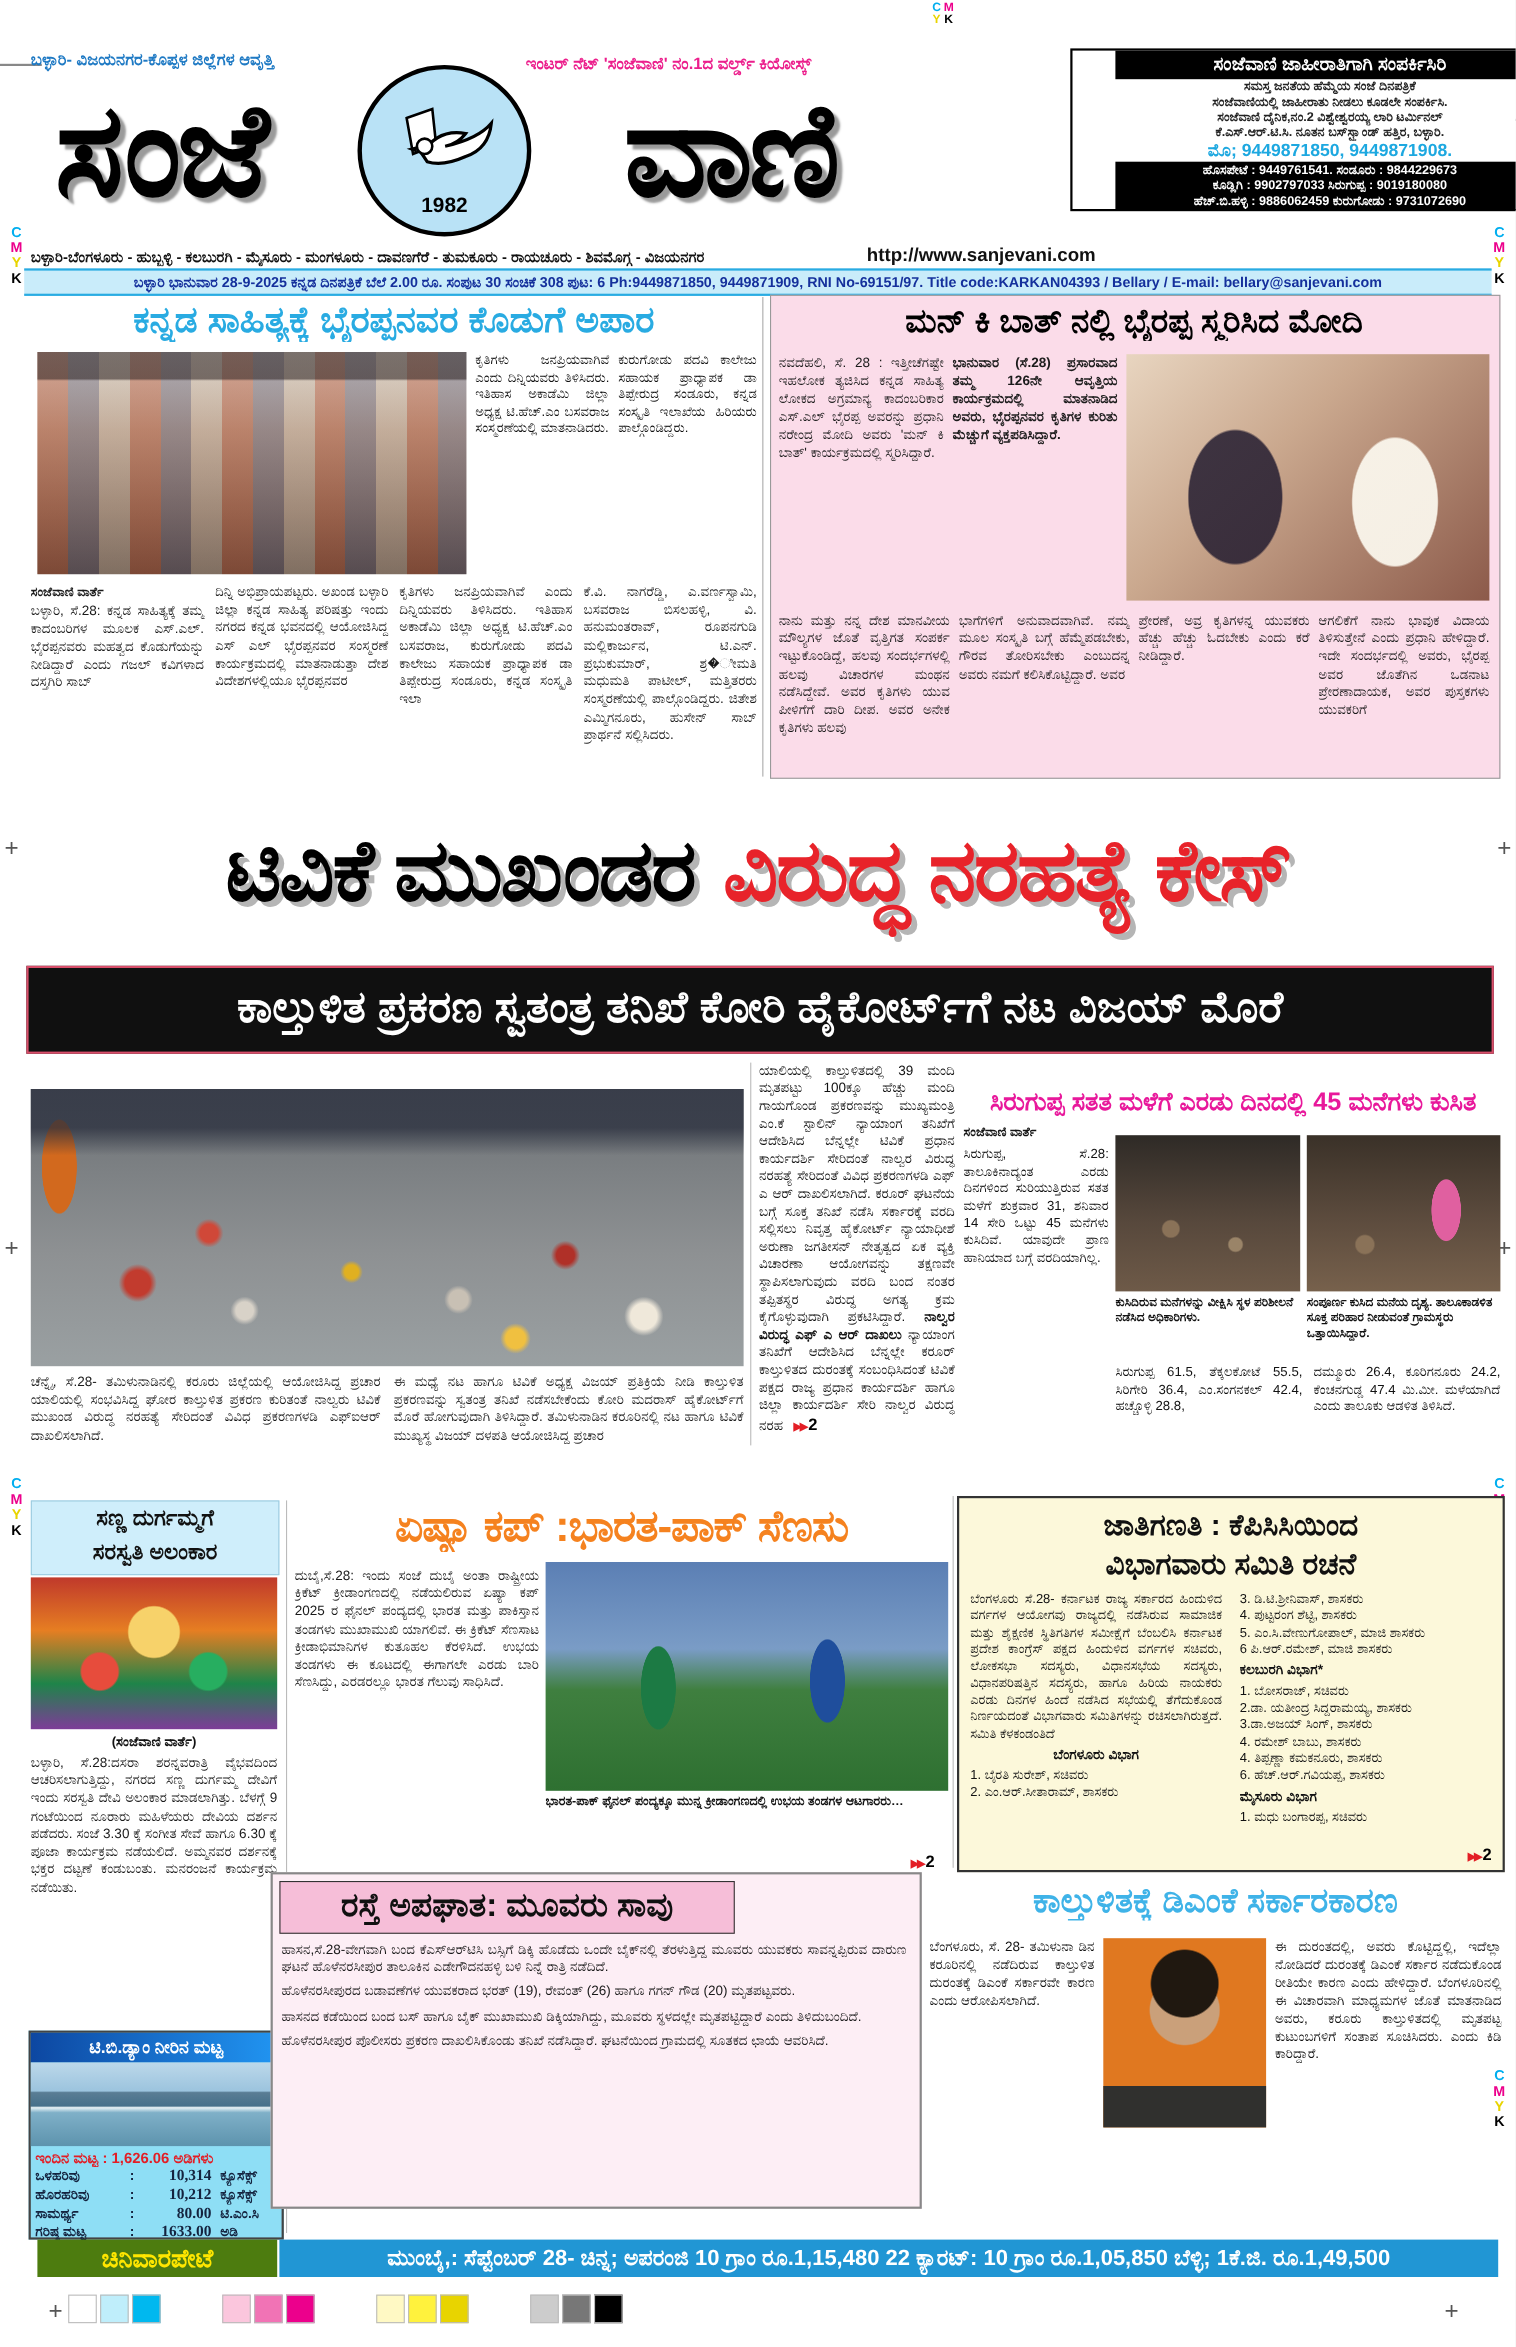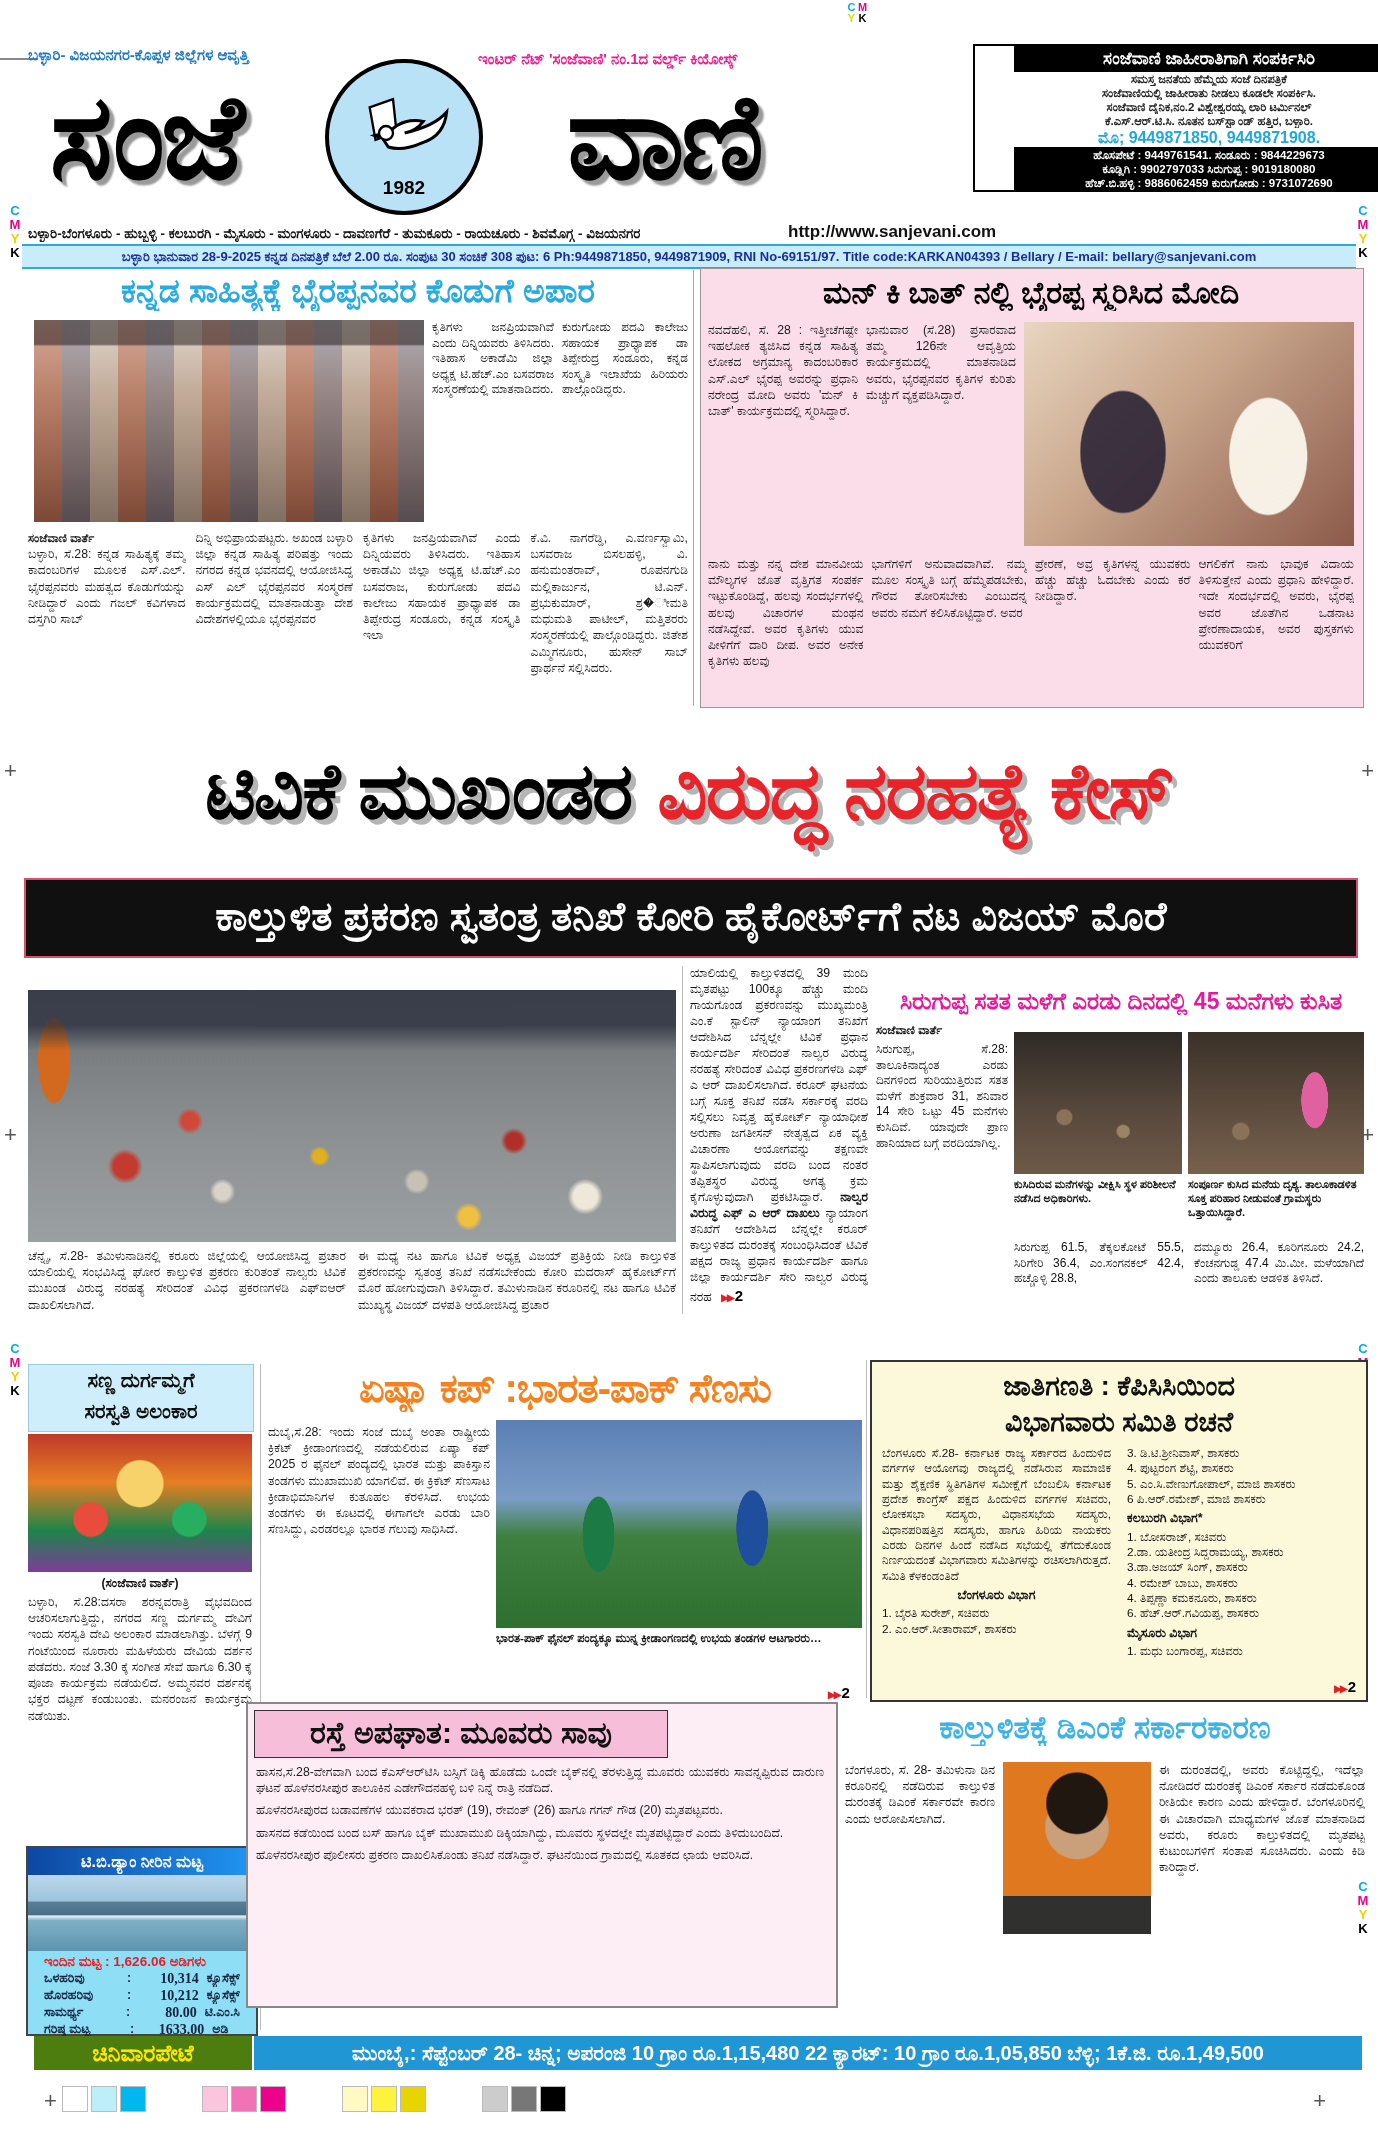--- a/index.html
+++ b/index.html
@@ -113,21 +113,21 @@
       radial-gradient(circle at 72% 62%,#27ae60 0 9%,transparent 10%),
       linear-gradient(180deg,#c0392b 0%,#e67e22 35%,#1e8449 70%,#7d3c98 100%);}
   #dg-byline{left:28px;top:1576px;width:224px;text-align:center;font-size:12px;font-weight:bold;}
   #dg-body{left:28px;top:1594px;width:224px;height:248px;}
   #dam-box{left:26px;top:1846px;width:228px;height:186px;border:2px solid #444;background:#8edef5;}
   #dam-title{background:linear-gradient(90deg,#0d47a1,#2196f3);color:#fff;font-weight:bold;font-size:16px;
              text-align:center;height:27px;line-height:27px;white-space:nowrap;overflow:hidden;}
   #photo-dam{width:100%;height:76px;
     background:
       linear-gradient(180deg,#bcd8ea 0%,#9cc4de 34%,#5a7d94 36%,#46708a 52%,#e8f2f5 54%,#7fb0c8 60%,#5d93ad 100%);}
-  #dam-info{padding:3px 16px;}
+  #dam-info{padding:3px 4px;}
   #dam-today{color:#e31e25;font-weight:bold;font-size:13.5px;white-space:nowrap;overflow:hidden;}
   .dam-row{display:flex;font-size:12.5px;font-weight:bold;color:#14233f;line-height:17px;white-space:nowrap;overflow:hidden;}
   .dam-row .lbl{width:86px;}
   .dam-row .val{width:70px;text-align:right;font-family:"Liberation Serif",serif;font-size:14px;}
   .dam-row .unit{margin-left:8px;}
   #ac-head{left:268px;top:1366px;width:594px;font-size:40px;font-weight:900;color:#f5821f;letter-spacing:-1px;}
   #ac-col1{left:268px;top:1424px;width:222px;height:272px;}
   #photo-cricket{left:496px;top:1420px;width:366px;height:208px;
     background:
       radial-gradient(ellipse 26px 62px at 28% 55%,#1c7a44 0 60%,transparent 62%),
@@ -261,21 +261,21 @@
     </div>
     <div class="col just bodytxt">ದಿನ್ನಿ ಅಭಿಪ್ರಾಯಪಟ್ಟರು. ಅಖಂಡ ಬಳ್ಳಾರಿ ಜಿಲ್ಲಾ ಕನ್ನಡ ಸಾಹಿತ್ಯ ಪರಿಷತ್ತು ಇಂದು ನಗರದ ಕನ್ನಡ ಭವನದಲ್ಲಿ ಆಯೋಜಿಸಿದ್ದ ಎಸ್ ಎಲ್ ಭೈರಪ್ಪನವರ ಸಂಸ್ಮರಣೆ ಕಾರ್ಯಕ್ರಮದಲ್ಲಿ ಮಾತನಾಡುತ್ತಾ ದೇಶ ವಿದೇಶಗಳಲ್ಲಿಯೂ ಭೈರಪ್ಪನವರ</div>
     <div class="col just bodytxt">ಕೃತಿಗಳು ಜನಪ್ರಿಯವಾಗಿವೆ ಎಂದು ದಿನ್ನಿಯವರು ತಿಳಿಸಿದರು. ಇತಿಹಾಸ ಅಕಾಡೆಮಿ ಜಿಲ್ಲಾ ಅಧ್ಯಕ್ಷ ಟಿ.ಹೆಚ್.ಎಂ ಬಸವರಾಜ, ಕುರುಗೋಡು ಪದವಿ ಕಾಲೇಜು ಸಹಾಯಕ ಪ್ರಾಧ್ಯಾಪಕ ಡಾ ತಿಪ್ಪೇರುದ್ರ ಸಂಡೂರು, ಕನ್ನಡ ಸಂಸ್ಕೃತಿ ಇಲಾ</div>
     <div class="col just bodytxt">ಕೆ.ವಿ. ನಾಗರೆಡ್ಡಿ, ಎ.ವರ್ಣಸ್ವಾಮಿ, ಬಸವರಾಜ ಬಿಸಲಹಳ್ಳಿ, ವಿ. ಹನುಮಂತರಾವ್, ರೂಪನಗುಡಿ ಮಲ್ಲಿಕಾರ್ಜುನ, ಟಿ.ಎನ್. ಪ್ರಭುಕುಮಾರ್, ಶ್ರ�ೀಮತಿ ಮಧುಮತಿ ಪಾಟೀಲ್, ಮತ್ತಿತರರು ಸಂಸ್ಮರಣೆಯಲ್ಲಿ ಪಾಲ್ಗೊಂಡಿದ್ದರು. ಜಿತೇಶ ಎಮ್ಮಿಗನೂರು, ಹುಸೇನ್ ಸಾಬ್ ಪ್ರಾರ್ಥನೆ ಸಲ್ಲಿಸಿದರು.</div>
   </div>
 
   <div class="abs" id="modi-box"></div>
   <div class="abs nowrap" id="modi-head">ಮನ್ ಕಿ ಬಾತ್ ನಲ್ಲಿ ಭೈರಪ್ಪ ಸ್ಮರಿಸಿದ ಮೋದಿ</div>
   <div class="abs" id="modi-row">
     <div class="col just bodytxt" style="flex:0 0 150px;">ನವದೆಹಲಿ, ಸೆ. 28 : ಇತ್ತೀಚೆಗಷ್ಟೇ ಇಹಲೋಕ ತ್ಯಜಿಸಿದ ಕನ್ನಡ ಸಾಹಿತ್ಯ ಲೋಕದ ಅಗ್ರಮಾನ್ಯ ಕಾದಂಬರಿಕಾರ ಎಸ್.ಎಲ್ ಭೈರಪ್ಪ ಅವರನ್ನು ಪ್ರಧಾನಿ ನರೇಂದ್ರ ಮೋದಿ ಅವರು 'ಮನ್ ಕಿ ಬಾತ್' ಕಾರ್ಯಕ್ರಮದಲ್ಲಿ ಸ್ಮರಿಸಿದ್ದಾರೆ.</div>
-    <div class="col just bodytxt" style="flex:0 0 150px;">ಭಾನುವಾರ (ಸೆ.28) ಪ್ರಸಾರವಾದ ತಮ್ಮ 126ನೇ ಆವೃತ್ತಿಯ ಕಾರ್ಯಕ್ರಮದಲ್ಲಿ ಮಾತನಾಡಿದ ಅವರು, ಭೈರಪ್ಪನವರ ಕೃತಿಗಳ ಕುರಿತು ಮೆಚ್ಚುಗೆ ವ್ಯಕ್ತಪಡಿಸಿದ್ದಾರೆ.</div>
+    <div class="col just bodytxt" style="flex:0 0 150px;font-weight:bold;">ಭಾನುವಾರ (ಸೆ.28) ಪ್ರಸಾರವಾದ ತಮ್ಮ 126ನೇ ಆವೃತ್ತಿಯ ಕಾರ್ಯಕ್ರಮದಲ್ಲಿ ಮಾತನಾಡಿದ ಅವರು, ಭೈರಪ್ಪನವರ ಕೃತಿಗಳ ಕುರಿತು ಮೆಚ್ಚುಗೆ ವ್ಯಕ್ತಪಡಿಸಿದ್ದಾರೆ.</div>
     <div class="photo" id="photo-modi"></div>
   </div>
   <div class="abs" id="modi-bottom">
     <div class="col just bodytxt">ನಾನು ಮತ್ತು ನನ್ನ ದೇಶ ಮಾನವೀಯ ಮೌಲ್ಯಗಳ ಜೊತೆ ವೃತ್ತಿಗತ ಸಂಪರ್ಕ ಇಟ್ಟುಕೊಂಡಿದ್ದೆ, ಹಲವು ಸಂದರ್ಭಗಳಲ್ಲಿ ಹಲವು ವಿಚಾರಗಳ ಮಂಥನ ನಡೆಸಿದ್ದೇವೆ. ಅವರ ಕೃತಿಗಳು ಯುವ ಪೀಳಿಗೆಗೆ ದಾರಿ ದೀಪ. ಅವರ ಅನೇಕ ಕೃತಿಗಳು ಹಲವು</div>
     <div class="col just bodytxt">ಭಾಗೆಗಳಿಗೆ ಅನುವಾದವಾಗಿವೆ. ನಮ್ಮ ಮೂಲ ಸಂಸ್ಕೃತಿ ಬಗ್ಗೆ ಹೆಮ್ಮೆಪಡಬೇಕು, ಗೌರವ ತೋರಿಸಬೇಕು ಎಂಬುದನ್ನ ಅವರು ನಮಗೆ ಕಲಿಸಿಕೊಟ್ಟಿದ್ದಾರೆ. ಅವರ</div>
     <div class="col just bodytxt">ಪ್ರೇರಣೆ, ಅವ್ರ ಕೃತಿಗಳನ್ನ ಯುವಕರು ಹೆಚ್ಚು ಹೆಚ್ಚು ಓದಬೇಕು ಎಂದು ಕರೆ ನೀಡಿದ್ದಾರೆ.</div>
     <div class="col just bodytxt">ಆಗಲಿಕೆಗೆ ನಾನು ಭಾವುಕ ವಿದಾಯ ತಿಳಿಸುತ್ತೇನೆ ಎಂದು ಪ್ರಧಾನಿ ಹೇಳಿದ್ದಾರೆ. ಇದೇ ಸಂದರ್ಭದಲ್ಲಿ ಅವರು, ಭೈರಪ್ಪ ಅವರ ಜೊತೆಗಿನ ಒಡನಾಟ ಪ್ರೇರಣಾದಾಯಕ, ಅವರ ಪುಸ್ತಕಗಳು ಯುವಕರಿಗೆ</div>
   </div>
 
   <div class="abs" id="main-head">

